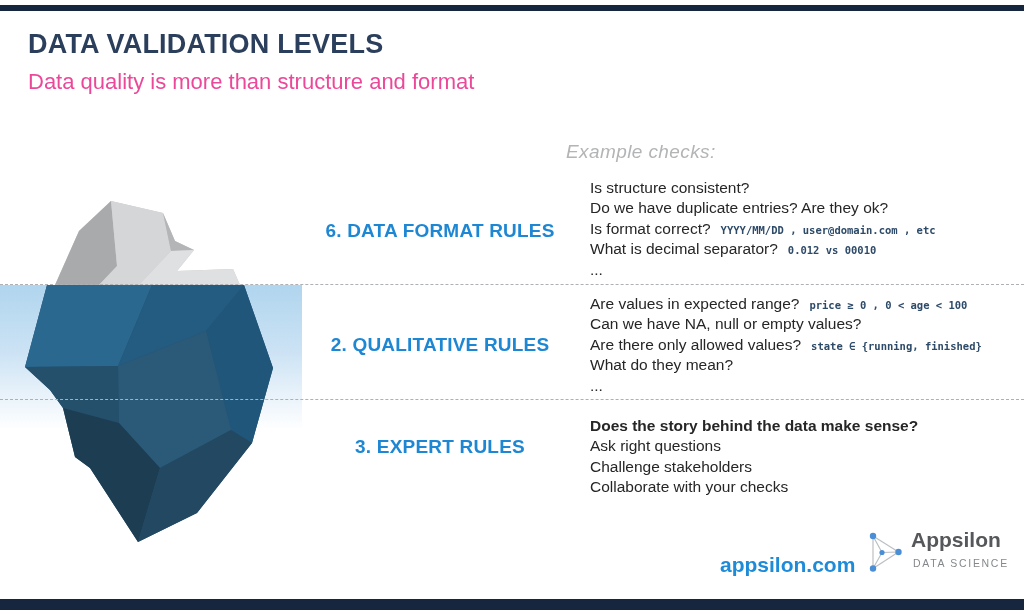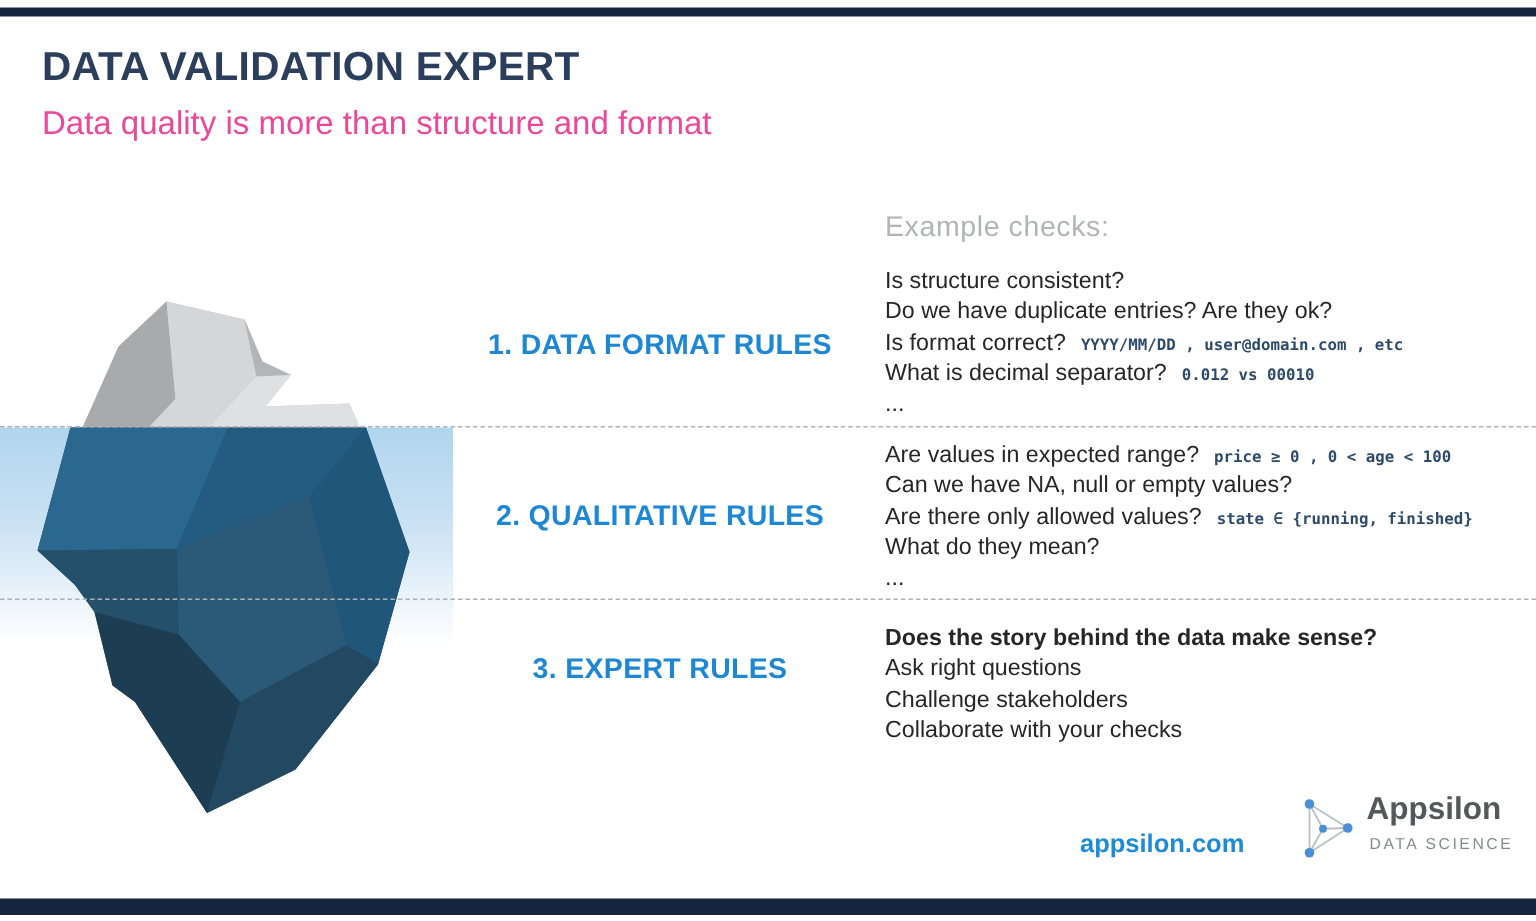--- a/index.html
+++ b/index.html
@@ -29,41 +29,41 @@
   .dash2{top:399px;}
 
   
   .level-label{left:315px;width:250px;text-align:center;font-size:19px;font-weight:bold;
     color:#1e87d4;white-space:nowrap;letter-spacing:.2px;z-index:7;}
   .l1{top:220px;}
   .l2{top:334px;}
   .l3{top:436px;}
 
   
-  .examples-heading{left:590px;top:141px;font-size:19px;color:#b2b4b6;letter-spacing:.4px;white-space:nowrap;}
+  .examples-heading{left:566px;top:141px;font-size:19px;color:#b2b4b6;letter-spacing:.4px;white-space:nowrap;font-style:italic;}
   .checks{left:590px;width:434px;z-index:7;}
   .b1{top:178px;}
   .b2{top:294px;}
   .b3{top:416px;}
   .line{height:20.4px;line-height:20.4px;font-size:15.5px;color:#262626;white-space:nowrap;}
   .line .code{font-family:"DejaVu Sans Mono",monospace;font-size:10.5px;color:#2d4a68;margin-left:10px;font-weight:bold;}
   .line.bold{font-weight:bold;}
 
   
-  .website{left:720px;top:553px;font-size:17px;font-weight:bold;color:#1e8bd8;white-space:nowrap;text-align:right;}
+  .website{left:720px;top:553px;font-size:21px;font-weight:bold;color:#1e8bd8;white-space:nowrap;text-align:right;}
   .logo-glyph{left:860px;top:527px;width:46px;height:48px;}
   .brand-name{left:911px;top:528px;font-size:21px;font-weight:bold;color:#55575a;white-space:nowrap;}
   .brand-tagline{left:913px;top:557px;font-size:10.5px;color:#85888b;letter-spacing:1.7px;white-space:nowrap;}
 </style>
 </head>
 <body>
 
 <div class="abs bar top"></div>
 
-<div class="abs title">DATA VALIDATION EXPERT</div>
+<div class="abs title">DATA VALIDATION LEVELS</div>
 <div class="abs subtitle">Data quality is more than structure and format</div>
 
 <div class="abs waterband"></div>
 
 <svg class="abs iceberg" viewBox="0 170 320 390" xmlns="http://www.w3.org/2000/svg" aria-hidden="true">
 
   <polygon points="55,285 79,231 111,201 163,213 175,241 194,250 177,271 233,269 240,285" fill="#c7c9ca"></polygon>
   <polygon points="55,285 79,231 111,201 117,266 99,285" fill="#a8aaab"></polygon>
   <polygon points="111,201 163,213 171,251 139,285 99,285 117,266" fill="#d4d6d7"></polygon>
   <polygon points="163,213 175,241 194,250 171,251" fill="#b3b5b6"></polygon>
@@ -75,21 +75,21 @@
   <polygon points="244,285 273,368 252,443 231,430 206,331" fill="#21567b"></polygon>
   <polygon points="118,366 206,331 231,430 160,468 119,423" fill="#2b5a79"></polygon>
   <polygon points="25,367 50,390 63,408 119,423 118,366" fill="#24506c"></polygon>
   <polygon points="63,408 75,457 90,468 138,542 160,468 119,423" fill="#1d3d53"></polygon>
   <polygon points="160,468 231,430 252,443 197,513 138,542" fill="#224862"></polygon>
 </svg>
 
 <div class="abs dashline dash1"></div>
 <div class="abs dashline dash2"></div>
 
-<div class="abs level-label l1">1. DATA FORMAT RULES</div>
+<div class="abs level-label l1">6. DATA FORMAT RULES</div>
 <div class="abs level-label l2">2. QUALITATIVE RULES</div>
 <div class="abs level-label l3">3. EXPERT RULES</div>
 
 <div class="abs examples-heading">Example checks:</div>
 
 <div class="abs checks b1">
   <div class="line"><span>Is structure consistent?</span></div>
   <div class="line"><span>Do we have duplicate entries? Are they ok?</span></div>
   <div class="line"><span>Is format correct?</span><span class="code">YYYY/MM/DD , user@domain.com , etc</span></div>
   <div class="line"><span>What is decimal separator?</span><span class="code">0.012 vs 00010</span></div>

